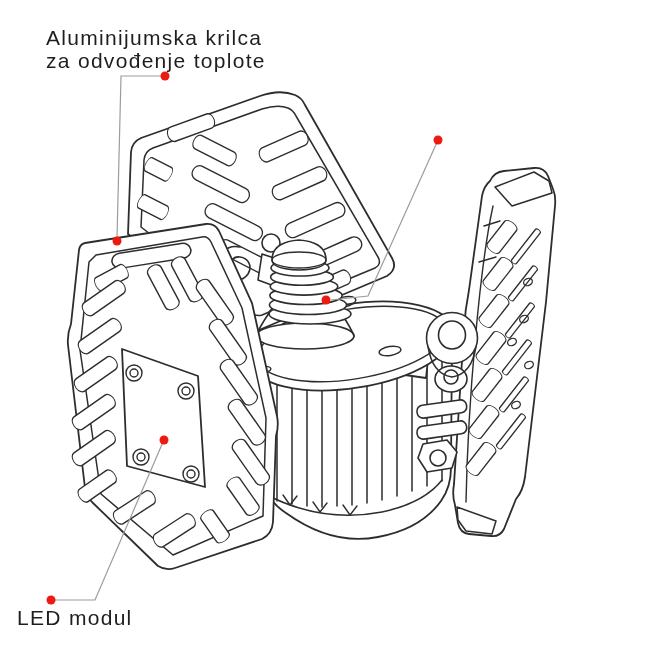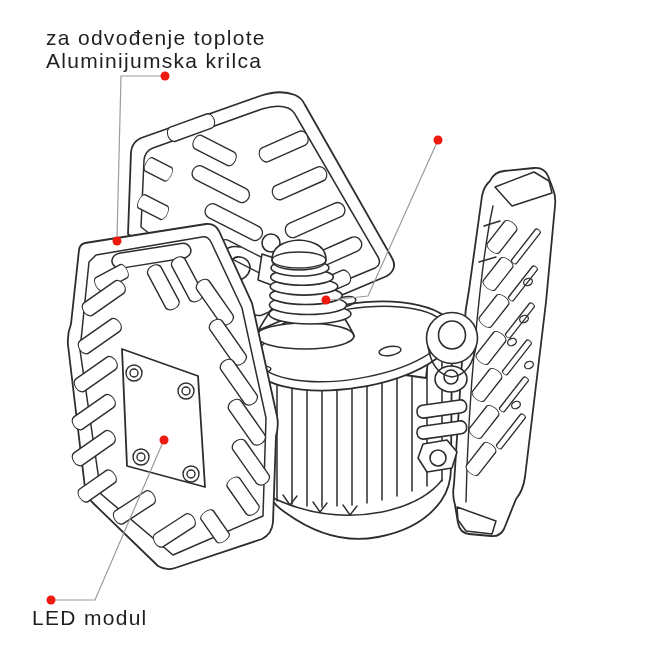--- a/index.html
+++ b/index.html
@@ -165,17 +165,17 @@
         <circle cx="117" cy="241" r="4.5"></circle>
         <circle cx="438" cy="140" r="4.5"></circle>
         <circle cx="326" cy="300" r="4.5"></circle>
         <circle cx="51" cy="600" r="4.5"></circle>
         <circle cx="164" cy="440" r="4.5"></circle>
       </g>
     </g>
   </svg>
 
   <div class="callout-label" style="left:46px;top:26px;">
+    <div>Aluminijumska krilca</div>
     <div>za odvođenje toplote</div>
-    <div>Aluminijumska krilca</div>
   </div>
-  <div class="callout-label" style="left:32px;top:606px;">LED modul</div>
+  <div class="callout-label" style="left:17px;top:606px;">LED modul</div>
 </div>
 
 </body></html>

